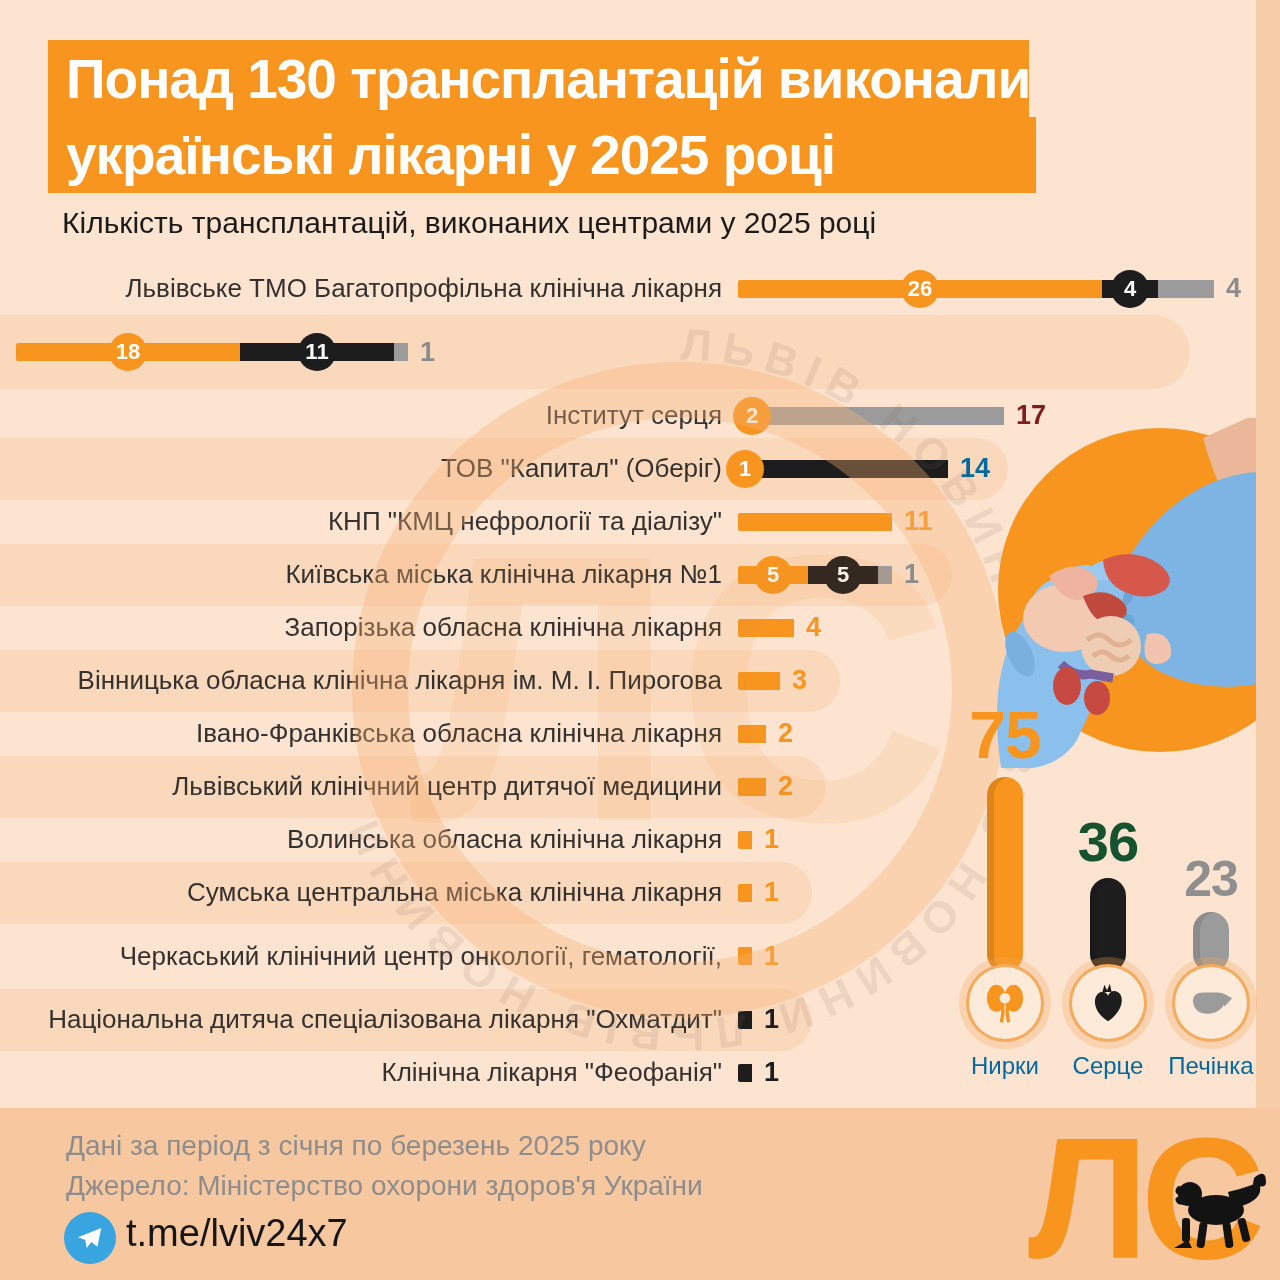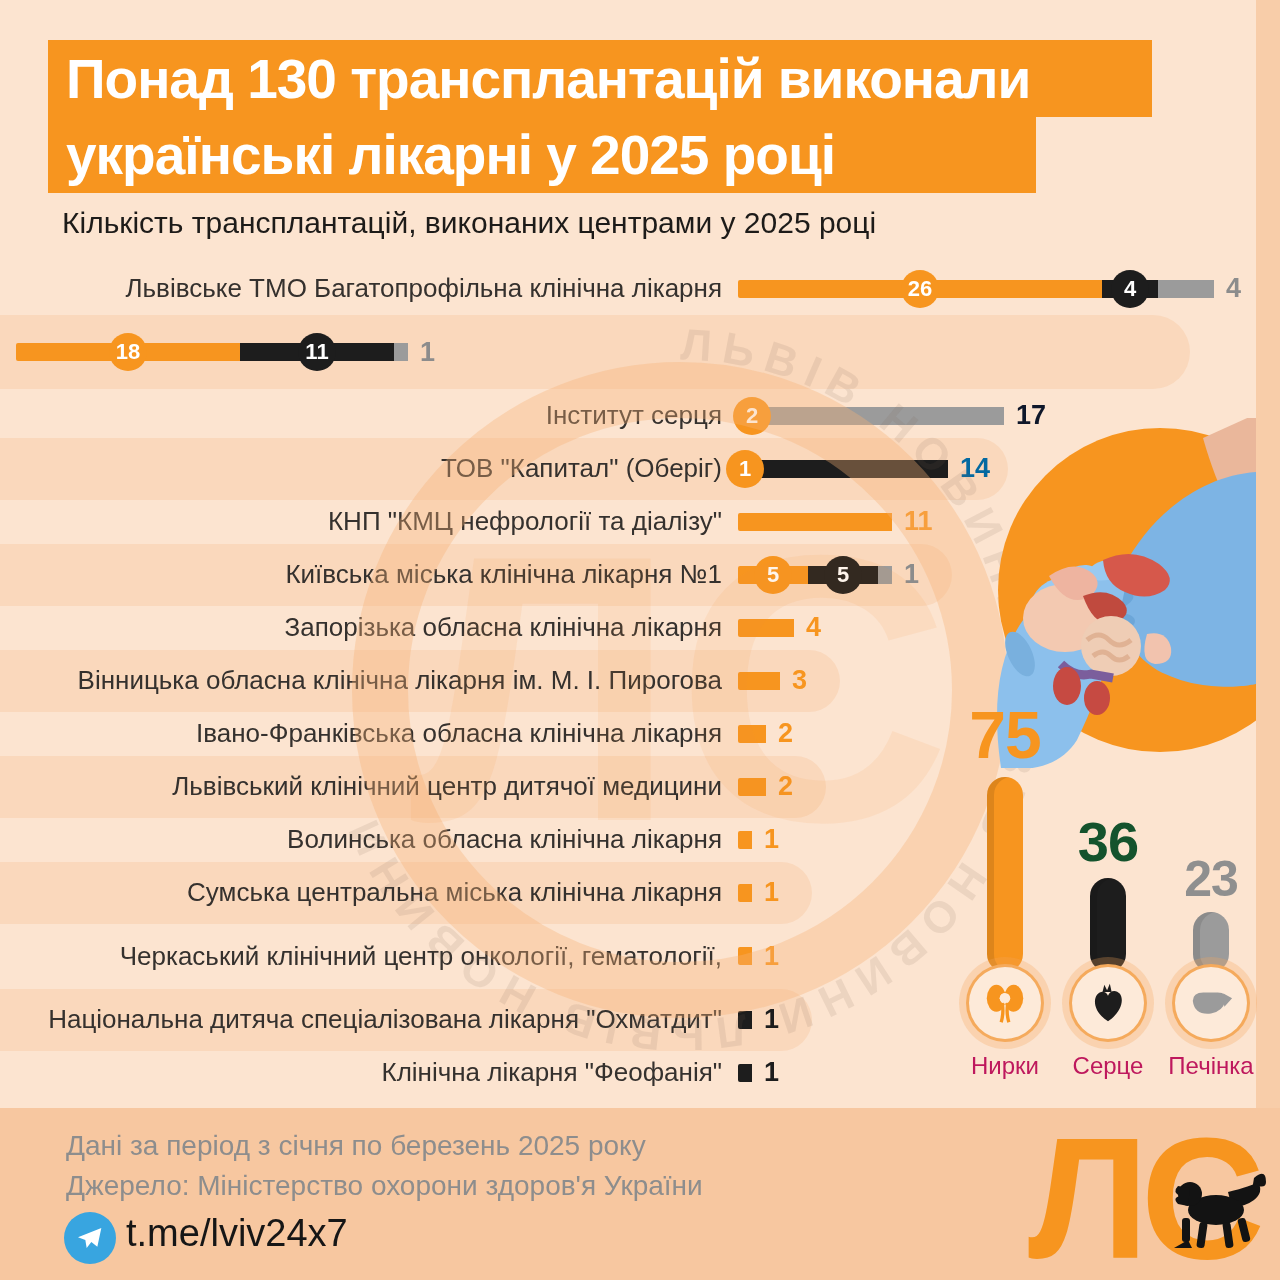--- a/index.html
+++ b/index.html
@@ -4,21 +4,21 @@
 <style>
   html,body{margin:0;padding:0;}
   body{
     width:1280px;height:1280px;position:relative;overflow:hidden;
     background:#fce4d0;font-family:"Liberation Sans",sans-serif;
   }
   
   .edge-strip{position:absolute;left:1256px;top:0;width:24px;height:1108px;background:#f8cda9;z-index:0;}
   
   .h1a,.h1b{position:absolute;background:#f7951f;display:flex;align-items:center;z-index:4;}
-  .h1a{left:48px;top:40px;width:1104px;height:77px;}
+  .h1a{left:48px;top:40px;width:981px;height:77px;}
   .h1b{left:48px;top:117px;width:988px;height:76px;}
   .title-line{color:#ffffff;font-weight:bold;font-size:55px;letter-spacing:-1px;padding-left:18px;white-space:nowrap;}
   .subtitle{position:absolute;left:62px;top:206px;font-size:30px;color:#1d1b19;z-index:4;}
   
   .watermark{position:absolute;left:290px;top:300px;z-index:5;pointer-events:none;}
   
   #chart-rows{position:absolute;left:0;top:262px;width:1256px;z-index:2;}
   .crow{position:relative;display:flex;align-items:center;height:53px;}
   .crow.tall{height:74px;}
   .pill{position:absolute;left:0;top:50%;transform:translateY(-50%);height:62px;background:#fad8bc;border-radius:0 40px 40px 0;z-index:0;}
@@ -34,21 +34,21 @@
   .endlabel{margin-left:12px;font-weight:bold;font-size:27px;}
   
   .photo{position:absolute;left:965px;top:418px;z-index:6;}
   
   #organ-legend{position:absolute;left:952px;top:728px;width:300px;height:352px;display:flex;align-items:flex-end;justify-content:space-between;padding:0 6px;z-index:6;}
   .orgcol{display:flex;flex-direction:column;align-items:center;width:94px;}
   .orgnum{font-weight:bold;margin-bottom:4px;letter-spacing:-1px;}
   .orgbar{width:36px;border-radius:18px;box-shadow:inset 7px 0 0 rgba(0,0,0,0.10);margin-bottom:-8px;}
   .orgcircle{width:72px;height:72px;border-radius:50%;background:#fdead9;border:3px solid rgba(242,148,50,0.75);
     box-shadow:0 0 0 7px rgba(244,166,90,0.28);display:flex;align-items:center;justify-content:center;z-index:2;}
-  .orglabel{margin-top:10px;font-size:24px;color:#be185d;}
+  .orglabel{margin-top:10px;font-size:24px;color:#0369a1;}
   
   .footer{position:absolute;left:0;top:1108px;width:1280px;height:187px;background:#f7c7a0;z-index:7;}
   .src1{position:absolute;left:66px;top:22px;font-size:28px;color:#8d8d8d;}
   .src2{position:absolute;left:66px;top:62px;font-size:28px;color:#8d8d8d;}
   .tgrow{position:absolute;left:64px;top:104px;display:flex;}
   .tgicon{width:52px;height:52px;border-radius:50%;background:#38a5e0;display:flex;align-items:center;justify-content:center;}
   .tglink{margin-left:10px;font-size:38px;color:#161616;}
   .lslogo{position:absolute;left:1028px;top:1112px;font-size:172px;font-weight:bold;color:#f7951f;letter-spacing:-8px;z-index:8;line-height:1;}
   .lion{position:absolute;left:1168px;top:1168px;z-index:9;}
 </style>
@@ -102,21 +102,21 @@
       </div>
     </div>
     <div class="crow">
       <div class="clabel">
         <div>Інститут серця</div>
       </div>
       <div class="barwrap">
         <div class="seg" style="width: 28px; background: rgb(247, 149, 31);"></div>
         <div class="bubble" style="background: rgb(247, 149, 31); left: -5px;">2</div>
         <div class="seg" style="width: 238px; background: rgb(155, 155, 155);"></div>
-        <div class="endlabel" style="color: #0f172a;">17</div>
+        <div class="endlabel" style="color: #7f1d1d;">17</div>
       </div>
     </div>
     <div class="crow">
       <div class="pill" style="width: 1008px;"></div>
       <div class="clabel">
         <div>ТОВ "Капитал" (Оберіг)</div>
       </div>
       <div class="barwrap">
         <div class="seg" style="width: 14px; background: rgb(247, 149, 31);"></div>
         <div class="bubble" style="background: rgb(247, 149, 31); left: -12px;">1</div>

